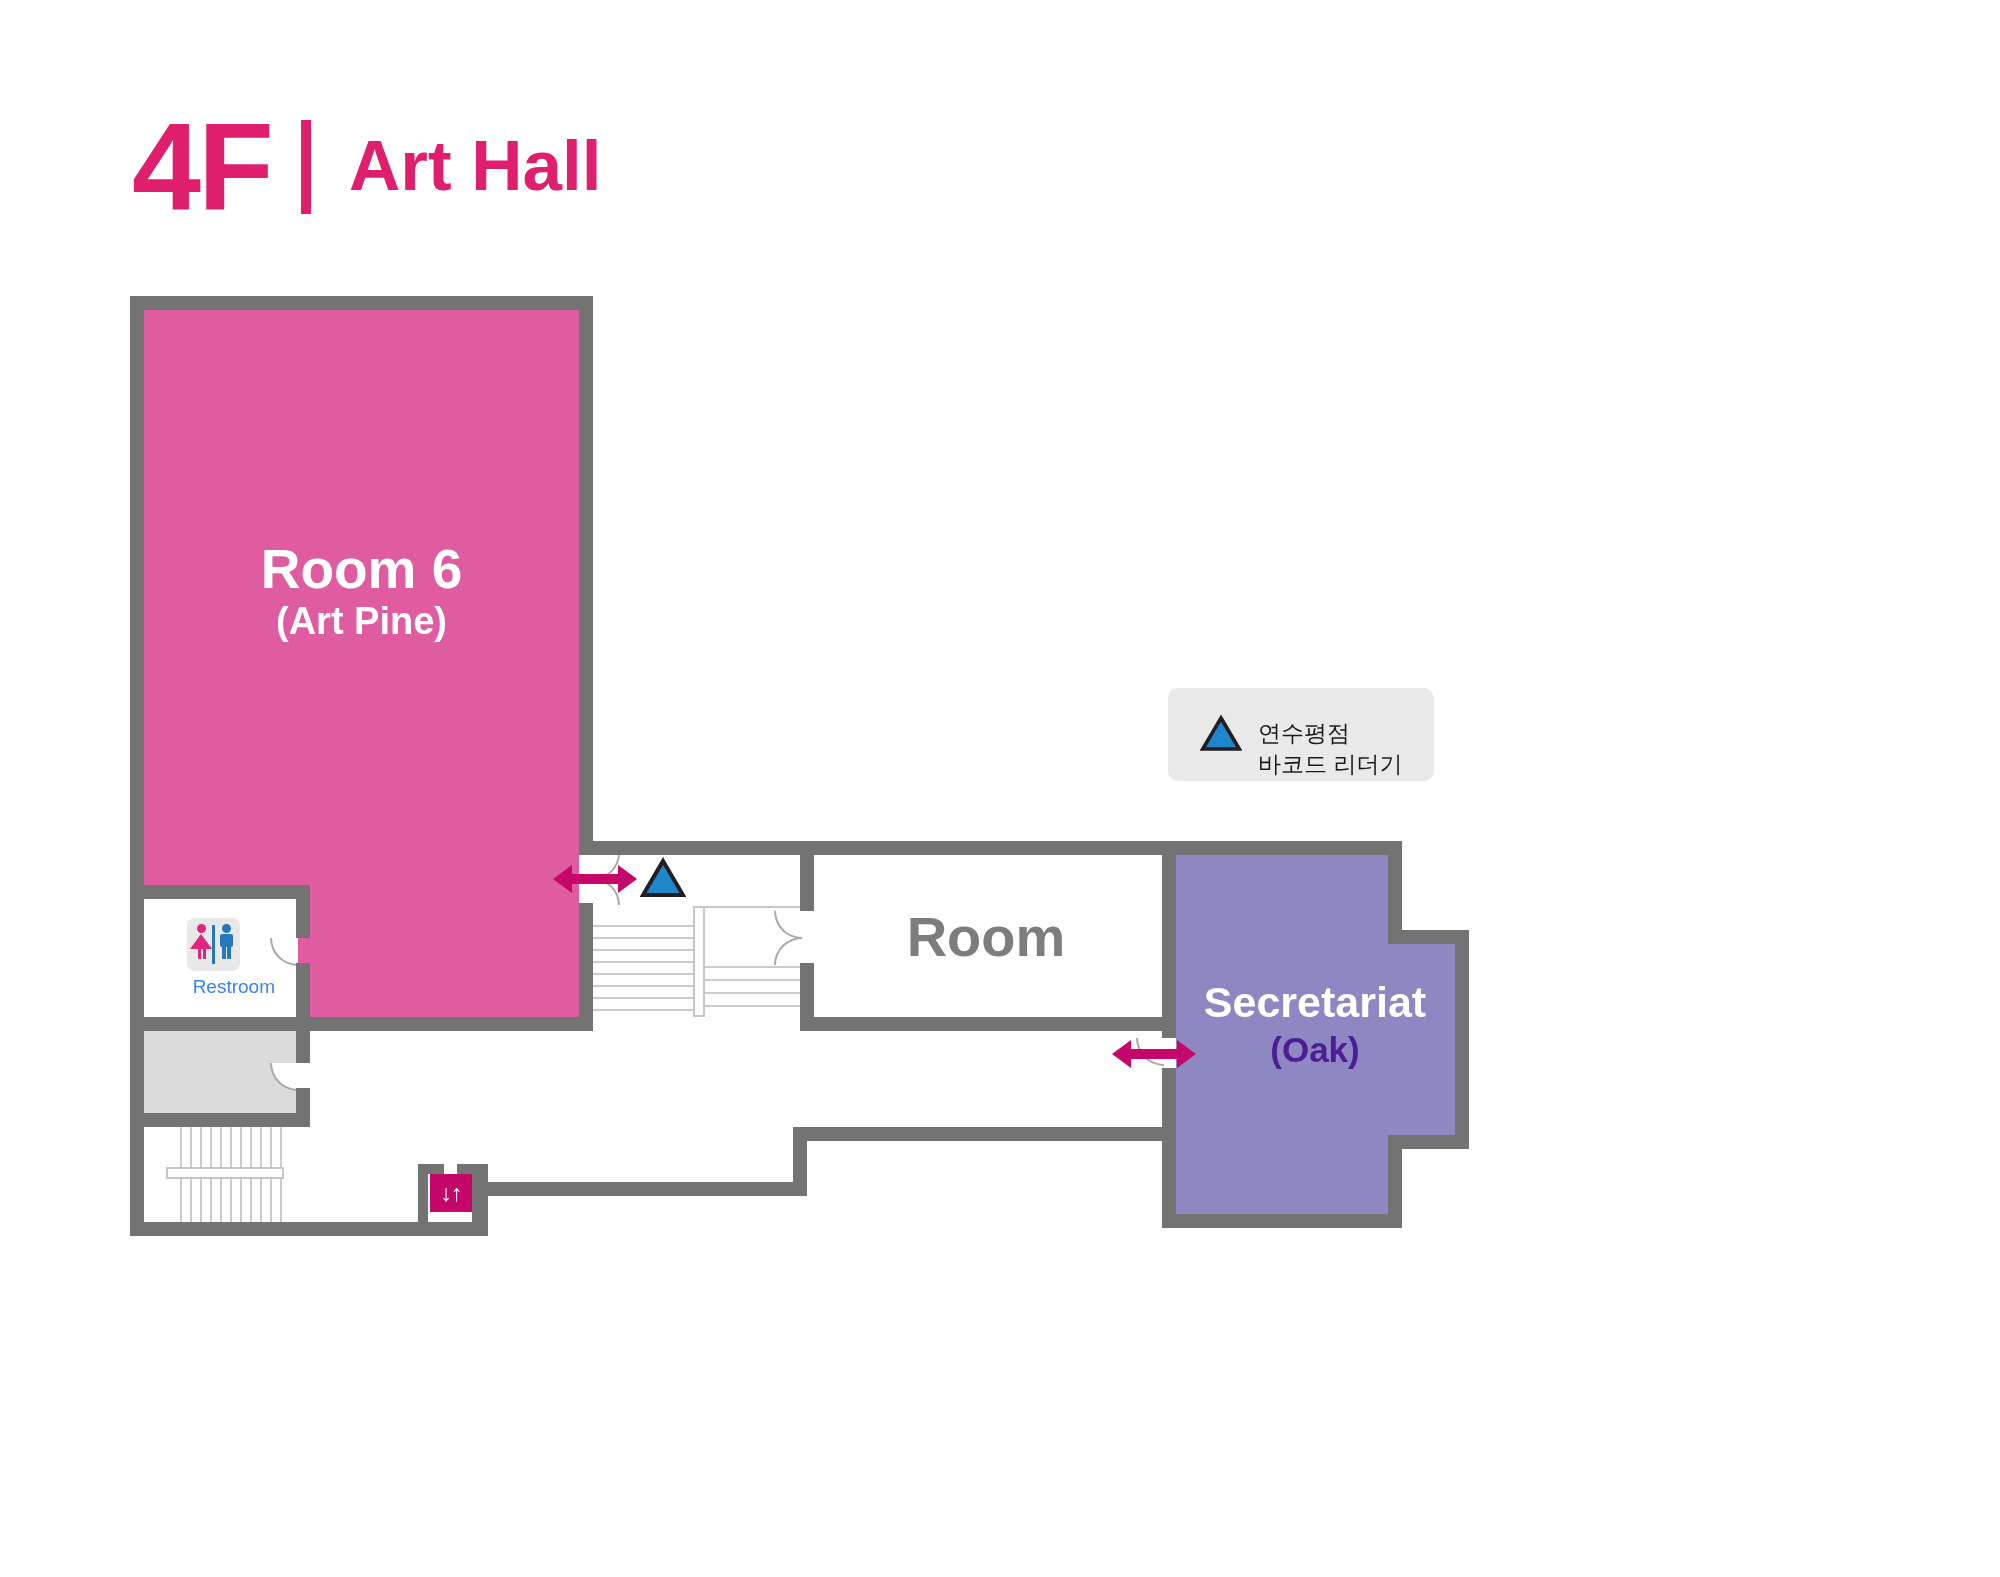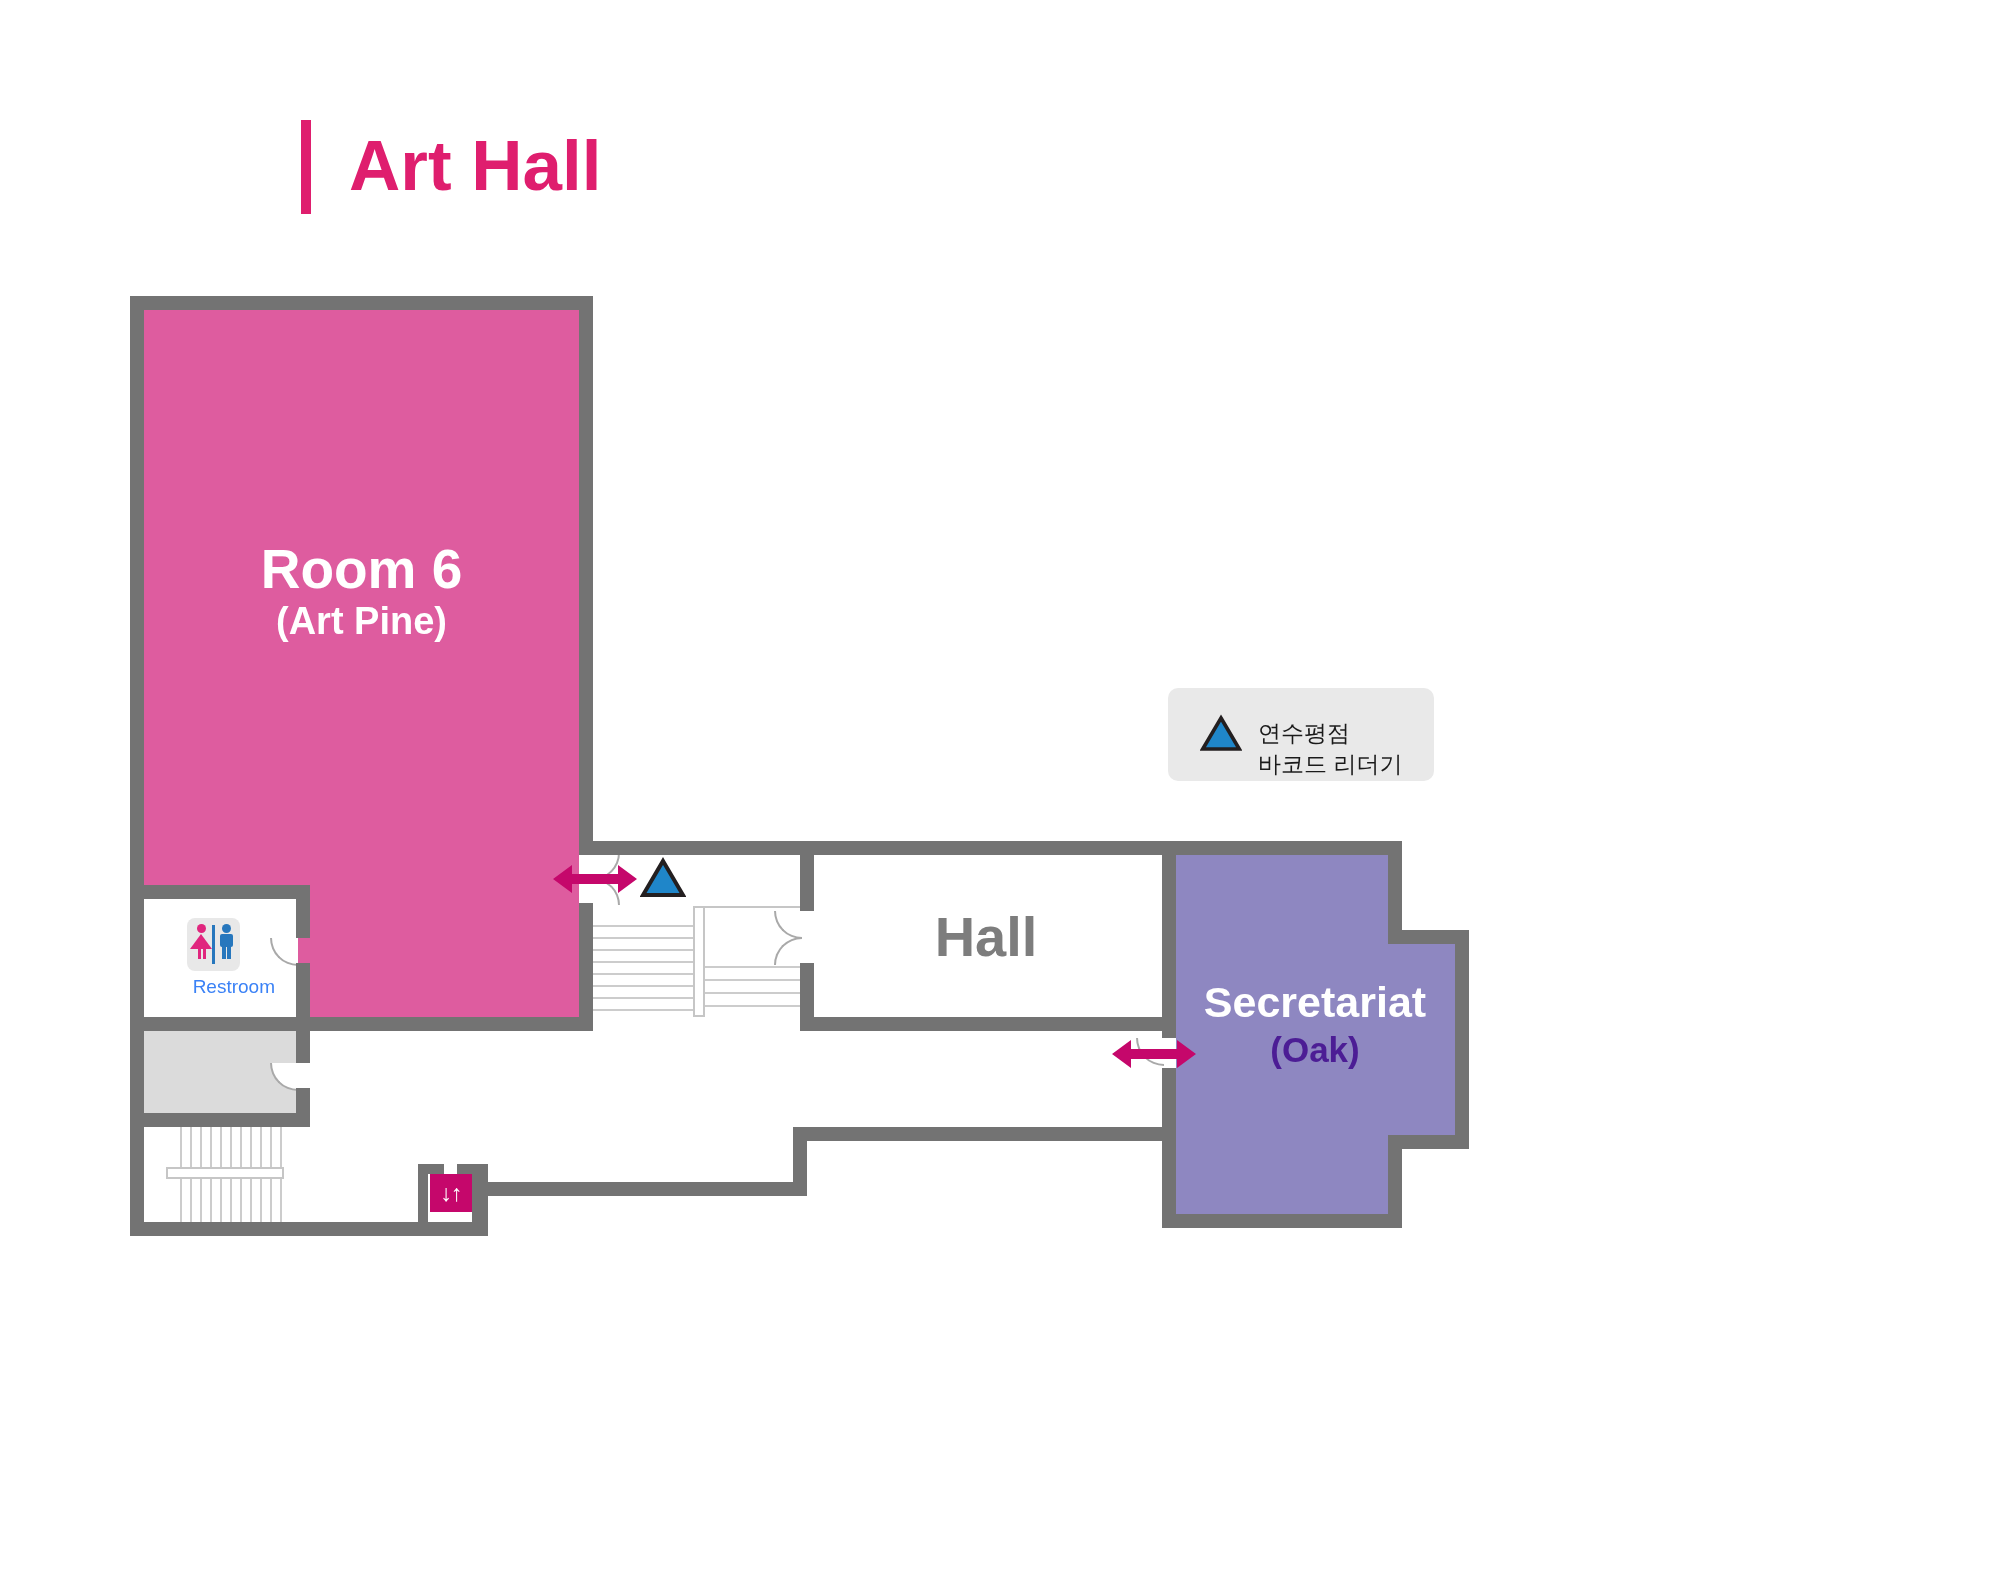--- a/index.html
+++ b/index.html
@@ -27,20 +27,21 @@
   .elev{position:absolute;left:430px;top:1174px;width:42px;height:38px;background:#C5076B;
         display:flex;align-items:center;justify-content:center;color:#fff;font-size:23px;font-weight:700;letter-spacing:-1px;}
   .rricon{position:absolute;left:187px;top:918px;width:53px;height:53px;background:#E8E8E8;border-radius:8px;}
   .rricon div{position:absolute;}
 </style>
 </head>
 <body>
 
 <div class="plan">
 
+  <div class="title-floor" style="left:132px;top:104px;">4F</div>
   <div class="title-bar" style="left:301px;top:120px;width:10px;height:94px;"></div>
   <div class="title-hall" style="left:349px;top:130px;">Art Hall</div>
 
   <div class="fill" style="left:144px;top:310px;width:435px;height:707px;background:#DE5C9F;"></div>
   <div class="fill" style="left:144px;top:899px;width:152px;height:118px;background:#ffffff;"></div>
   <div class="fill" style="left:144px;top:1031px;width:152px;height:82px;background:#DBDBDB;"></div>
   <div class="fill" style="left:1176px;top:855px;width:212px;height:359px;background:#8E87C1;"></div>
   <div class="fill" style="left:1388px;top:944px;width:67px;height:191px;background:#8E87C1;"></div>
 
   <div>
@@ -114,21 +115,21 @@
     <div class="w" style="left:1455px;top:930px;width:14px;height:219px;"></div>
     <div class="w" style="left:1388px;top:1135px;width:81px;height:14px;"></div>
     <div class="w" style="left:1388px;top:1135px;width:14px;height:93px;"></div>
   </div>
 
   <div class="room-label" style="left:144px;top:536px;width:435px;height:112px;">
     <div class="room5-name">Room 6</div>
     <div class="room5-sub">(Art Pine)</div>
   </div>
   <div class="room-label" style="left:814px;top:900px;width:344px;height:72px;">
-    <div class="pine-name">Hall</div>
+    <div class="pine-name">Room</div>
   </div>
   <div class="room-label" style="left:1176px;top:970px;width:278px;height:110px;">
     <div class="sec-name">Secretariat</div>
     <div class="sec-sub">(Oak)</div>
   </div>
 
   <div class="rricon">
     <div style="left:10px;top:6px;width:9px;height:9px;border-radius:50%;background:#E0267E;"></div>
     <div style="left:3px;top:16px;width:22px;height:15px;background:#E0267E;clip-path:polygon(50% 0,100% 100%,0 100%);"></div>
     <div style="left:11px;top:31px;width:3px;height:10px;background:#E0267E;"></div>

